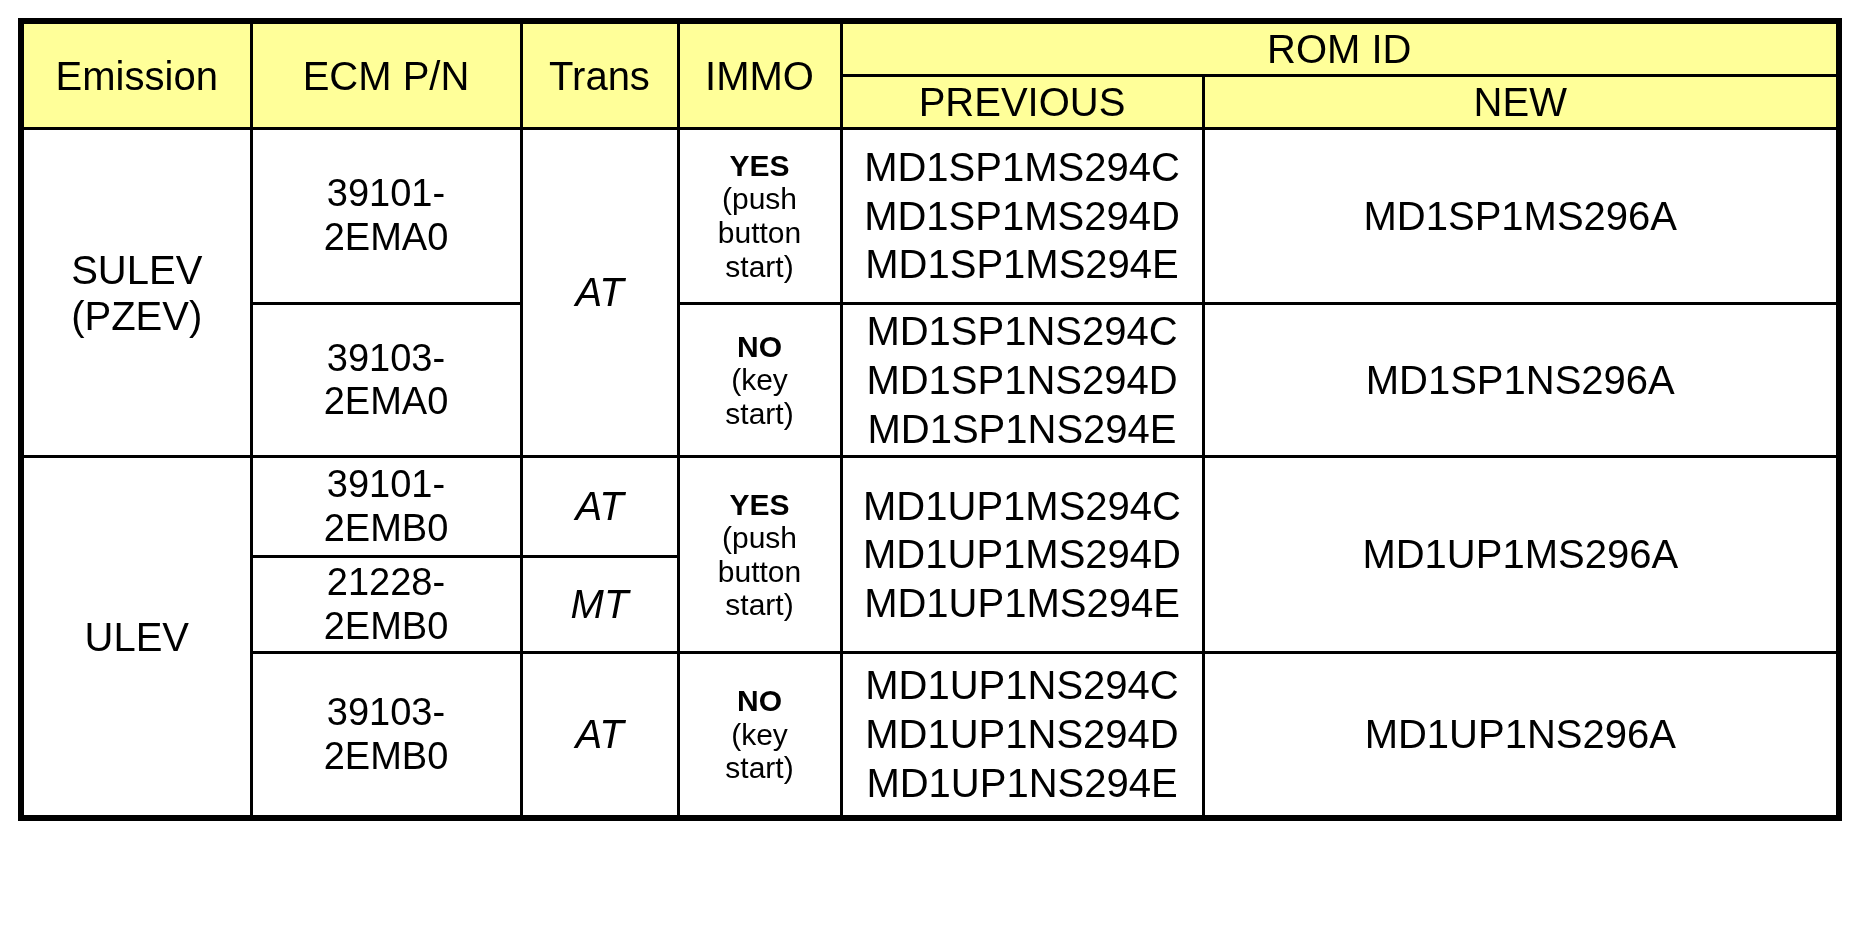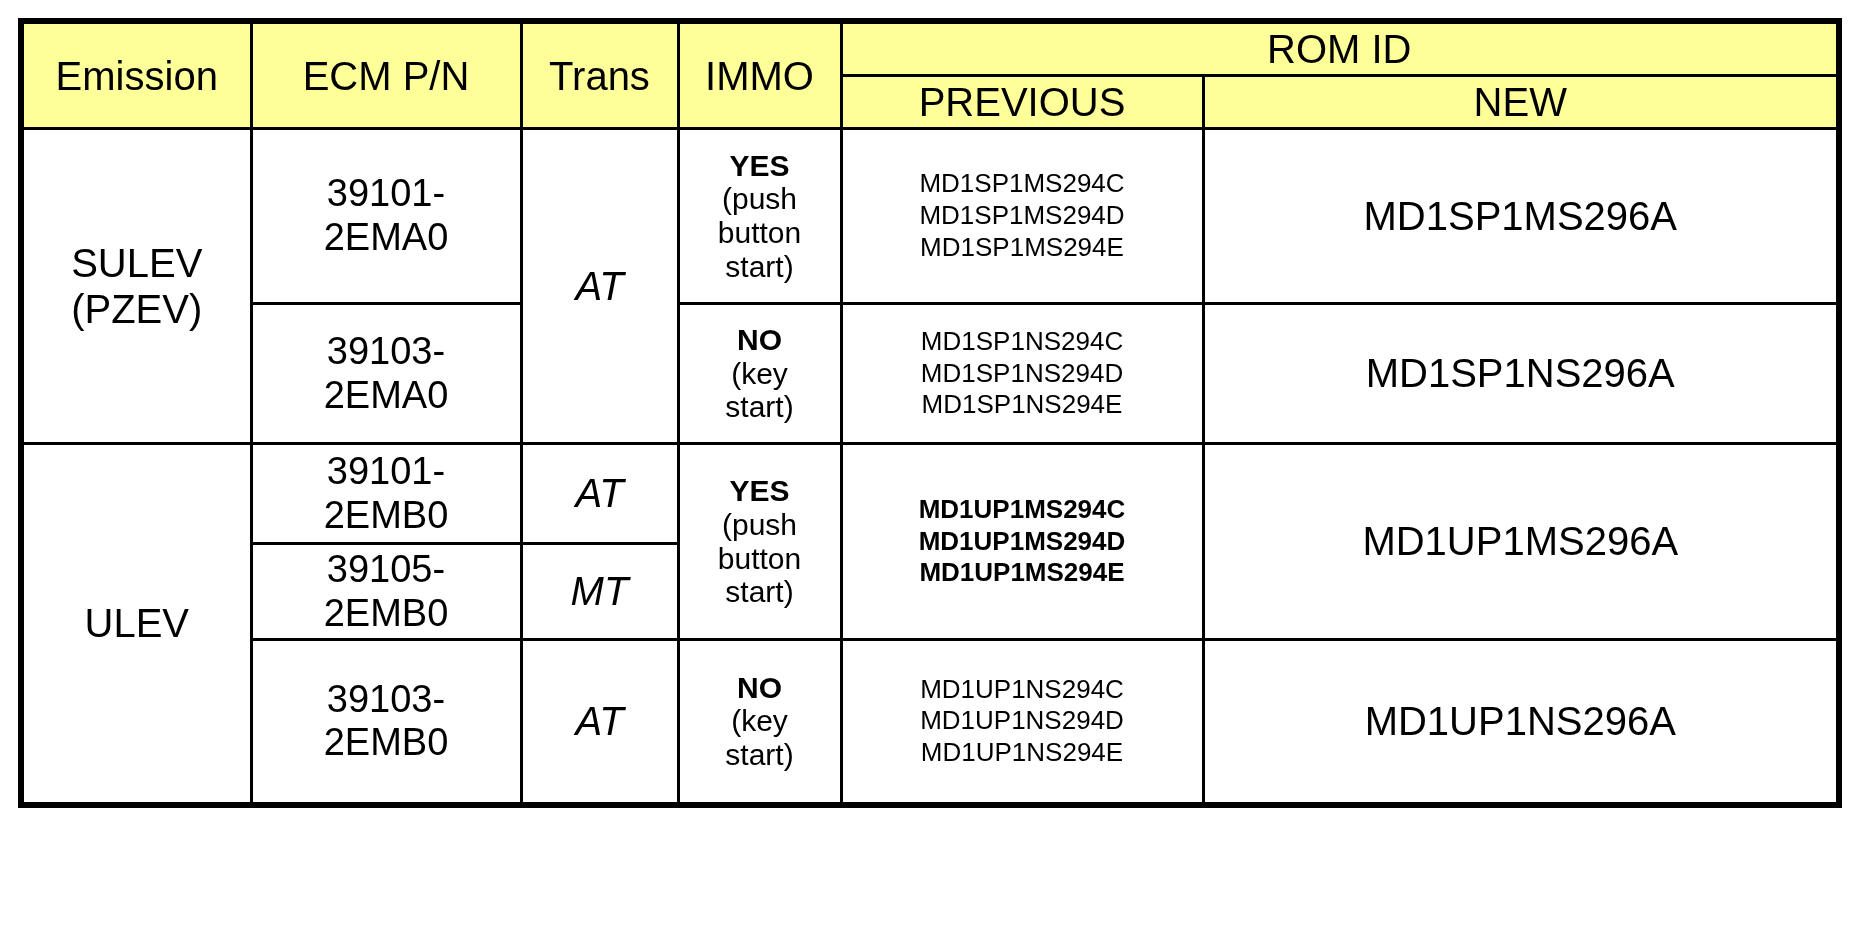--- a/index.html
+++ b/index.html
@@ -88,21 +88,21 @@
   td.immo .immo-main {
     font-weight: bold;
     display: block;
   }
   td.immo .immo-note {
     font-weight: normal;
     display: block;
     text-align: center;
   }
   td.prev {
-    font-size: 26px;
+    font-size: 40px;
     font-weight: normal;
     line-height: 1.22;
     white-space: pre-line;
     margin-top: 36px;
   }
   td.new {
     font-size: 40px;
     font-weight: bold;
     color: #1414ea;
   }
@@ -181,28 +181,28 @@
         <td class="emission" rowspan="3">ULEV</td>
         <td class="ecm" style="white-space: pre-line;">39101-
 2EMB0</td>
         <td class="trans">AT</td>
         <td class="immo" rowspan="2">
           <span class="immo-main">YES</span>
           <span class="immo-note" style="white-space: pre-line;">(push
 button
 start)</span>
         </td>
-        <td class="prev" rowspan="2" style="white-space: pre-line; font-weight: bold;">MD1UP1MS294C
+        <td class="prev" rowspan="2" style="white-space: pre-line;">MD1UP1MS294C
 MD1UP1MS294D
 MD1UP1MS294E</td>
         <td class="new" rowspan="2">MD1UP1MS296A</td>
       </tr>
 
       <tr style="height:96px;">
-        <td class="ecm" style="white-space: pre-line;">39105-
+        <td class="ecm" style="white-space: pre-line;">21228-
 2EMB0</td>
         <td class="trans">MT</td>
       </tr>
 
       <tr style="height:165px;">
         <td class="ecm" style="white-space: pre-line;">39103-
 2EMB0</td>
         <td class="trans">AT</td>
         <td class="immo">
           <span class="immo-main">NO</span>

